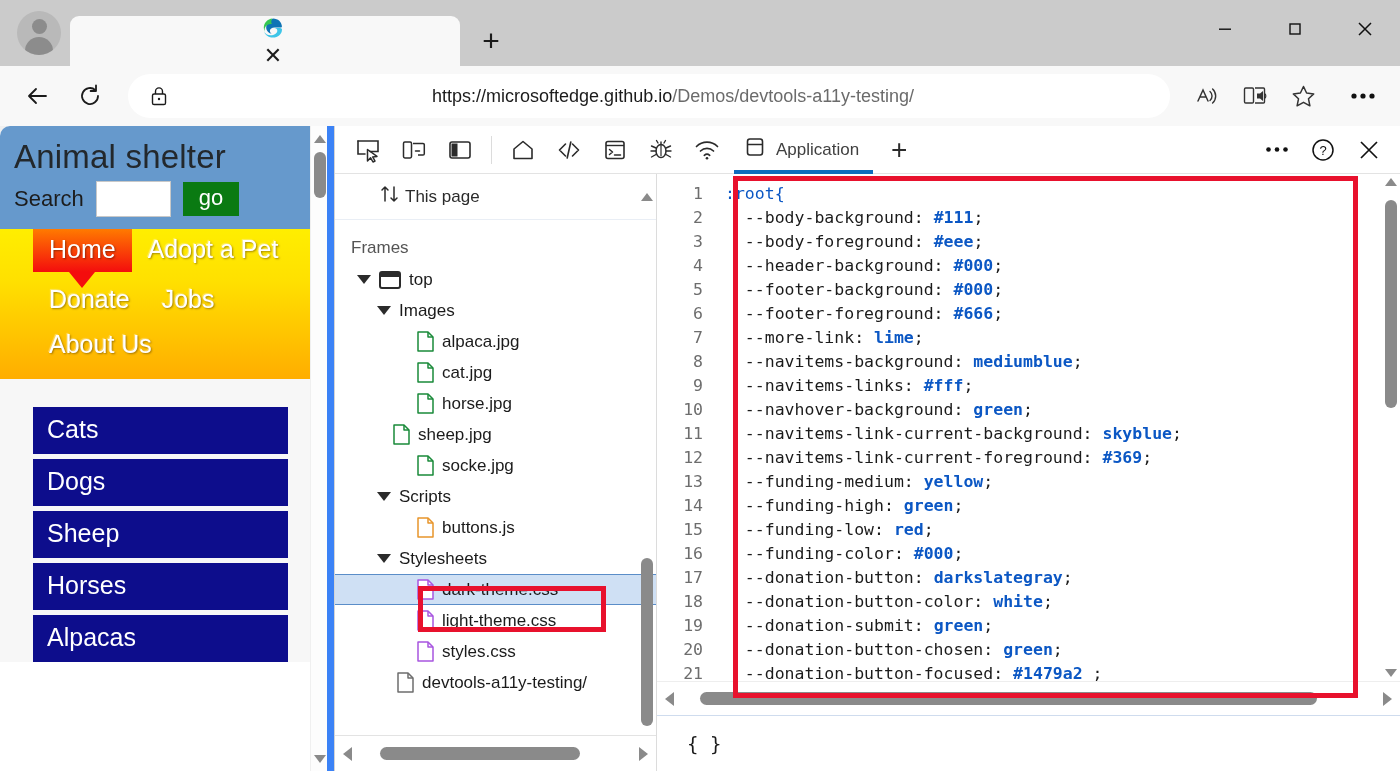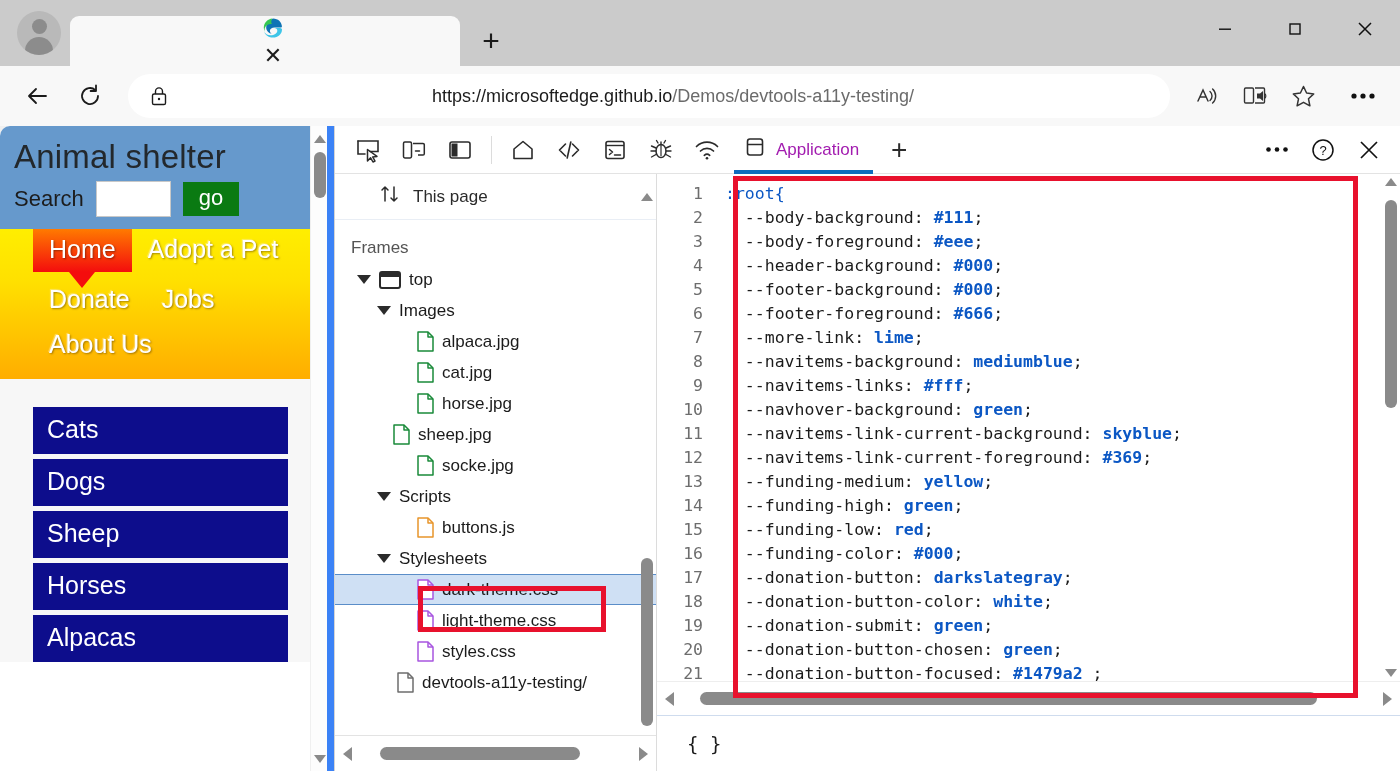--- a/index.html
+++ b/index.html
@@ -172,38 +172,38 @@
     border-bottom: 1px solid #e3e3e3; background: #fff; padding-left: 10px;
     position: relative;
   }
   .dt-icon-btn {
     width: 46px; height: 40px; display: flex; align-items: center; justify-content: center;
     color: #2b2b2b;
   }
   .dt-vsep { width: 1px; height: 28px; background: #dcdcdc; margin: 0 8px; }
   .dt-tab {
     height: 48px; display: flex; align-items: center; gap: 10px;
-    padding: 0 18px 0 14px; position: relative; color: #a21caf; font-size: 17px;
+    padding: 0 18px 0 14px; position: relative; color: #404040; font-size: 17px;
   }
   .dt-tab.active::after {
     content: ""; position: absolute; left: 4px; right: 4px; bottom: 0; height: 4px;
     background: #0f6cbd;
   }
   .dt-plus { width: 44px; height: 44px; display:flex; align-items:center; justify-content:center; font-size: 28px; font-weight: 300; color:#2b2b2b;}
   .dt-right { margin-left: auto; display: flex; align-items: center; padding-right: 8px; }
 
   .dt-body { flex: 1; display: flex; min-height: 0; }
 
   
   .frames-panel {
     width: 322px; flex: 0 0 322px; display: flex; flex-direction: column;
     border-right: 1px solid #dcdcdc; min-width: 0; background: #fff;
   }
   .frames-head {
-    height: 46px; display: flex; align-items: center; gap: 12px;
+    height: 46px; display: flex; align-items: center; gap: 4px;
     padding-left: 44px; border-bottom: 1px solid #e9eef5; position: relative;
     font-size: 17px; color: #2b2b2b;
   }
   .frames-head-sb {
     position: absolute; right: 0; top: 0; width: 18px; height: 46px;
     display: flex; align-items: center; justify-content: center;
   }
   .tree {
     flex: 1; overflow: hidden; position: relative; padding-top: 10px; font-size: 17px;
   }

